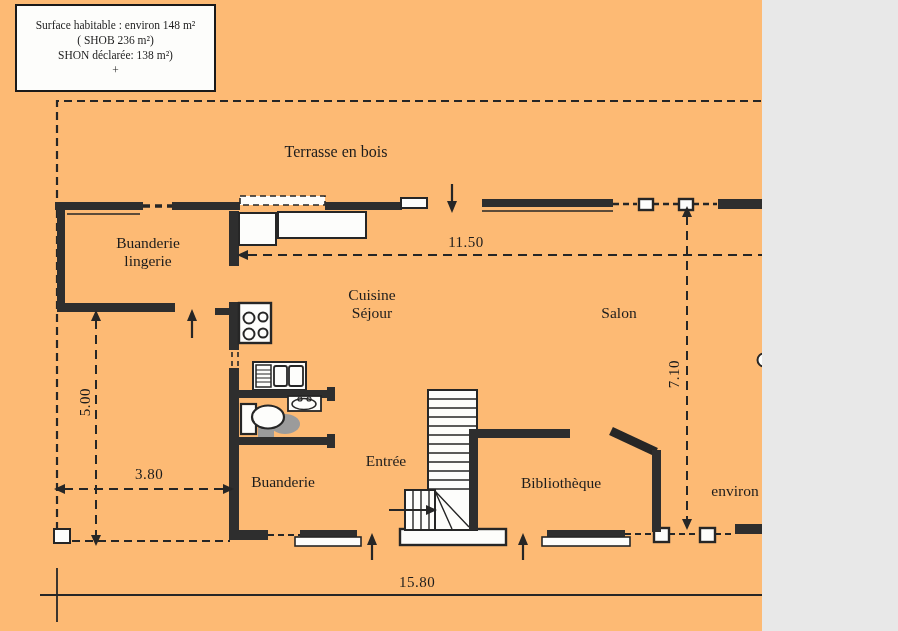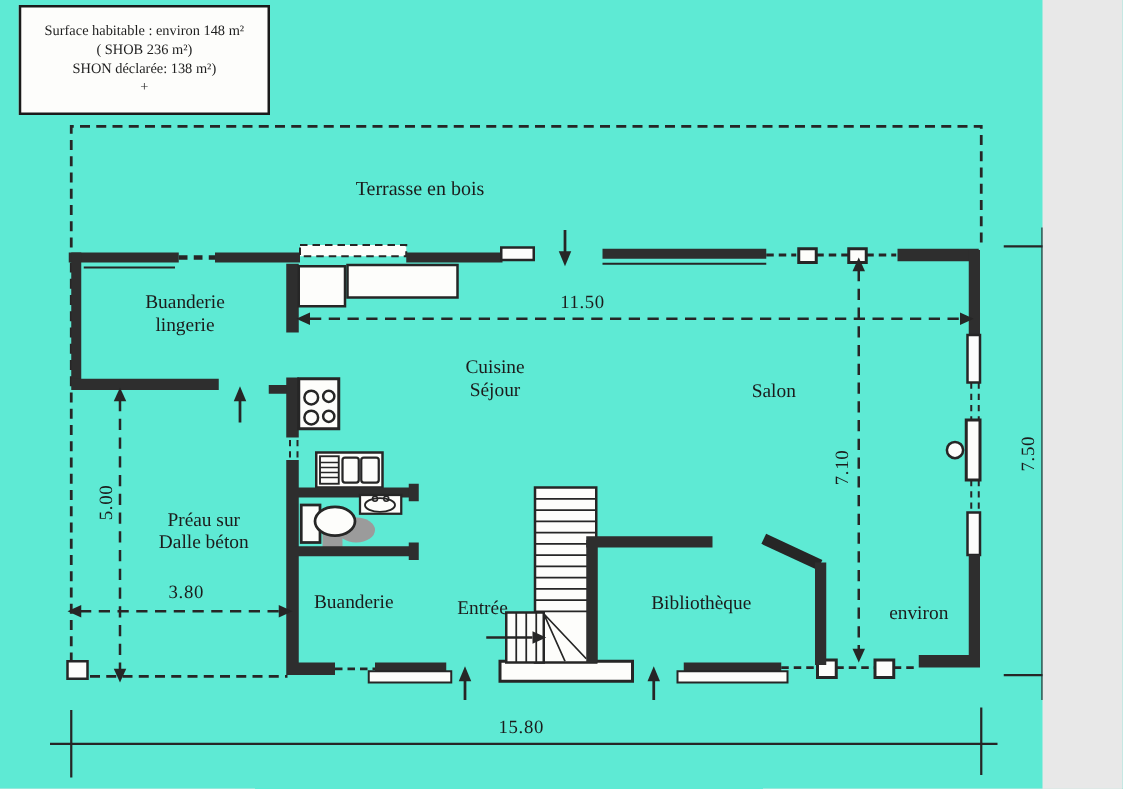--- a/index.html
+++ b/index.html
@@ -1,17 +1,17 @@
 <!DOCTYPE html>
 <html><head>
 <meta charset="utf-8">
 <style>
   html,body{margin:0;padding:0;background:#e8e8e8;}
   #canvas{
-    position:relative;width:834px;height:631px;background:#5eead4;
+    position:relative;width:762px;height:631px;background:#fdba74;
     font-family:"Liberation Serif","DejaVu Serif",serif;color:#1e1e1e;
     overflow:hidden;
   }
   #plan-svg{position:absolute;left:0;top:0;width:898px;height:631px;}
   .lbl{
     position:absolute;transform:translate(-50%,-50%);
     font-size:15.5px;line-height:17.5px;text-align:center;
     white-space:pre-line;color:#1c1c1c;
   }
   .lbl.rot{transform:translate(-50%,-50%) rotate(-90deg);white-space:nowrap;}
@@ -205,27 +205,25 @@
     <div>Surface habitable : environ 148 m²</div>
     <div>( SHOB 236 m²)</div>
     <div>SHON déclarée: 138 m²)</div>
     <div>+</div>
   </div>
 
 
   <div class="lbl" style="left:336px;top:152px;font-size:16px;">Terrasse en bois</div>
   <div class="lbl" style="left:148px;top:251px;">Buanderie
 lingerie</div>
-  <div class="lbl" style="left:372px;top:303px;margin-left:24px;">Cuisine
+  <div class="lbl" style="left:372px;top:303px;">Cuisine
 Séjour</div>
   <div class="lbl" style="left:619px;top:313px;">Salon</div>
-  <div class="lbl" style="left:163px;top:425px;">Préau sur
-Dalle béton</div>
   <div class="lbl" style="left:283px;top:482px;">Buanderie</div>
-  <div class="lbl" style="left:386px;top:487px;">Entrée</div>
+  <div class="lbl" style="left:386px;top:461px;">Entrée</div>
   <div class="lbl" style="left:561px;top:483px;">Bibliothèque</div>
   <div class="lbl" style="left:735px;top:491px;">environ</div>
 
   <div class="lbl dim" style="left:466px;top:243px;">11.50</div>
   <div class="lbl dim" style="left:417px;top:583px;">15.80</div>
   <div class="lbl dim" style="left:149px;top:475px;">3.80</div>
   <div class="lbl dim rot" style="left:86px;top:402px;">5.00</div>
   <div class="lbl dim rot" style="left:675px;top:374px;">7.10</div>
   <div class="lbl dim rot" style="left:824px;top:363px;">7.50</div>
 

